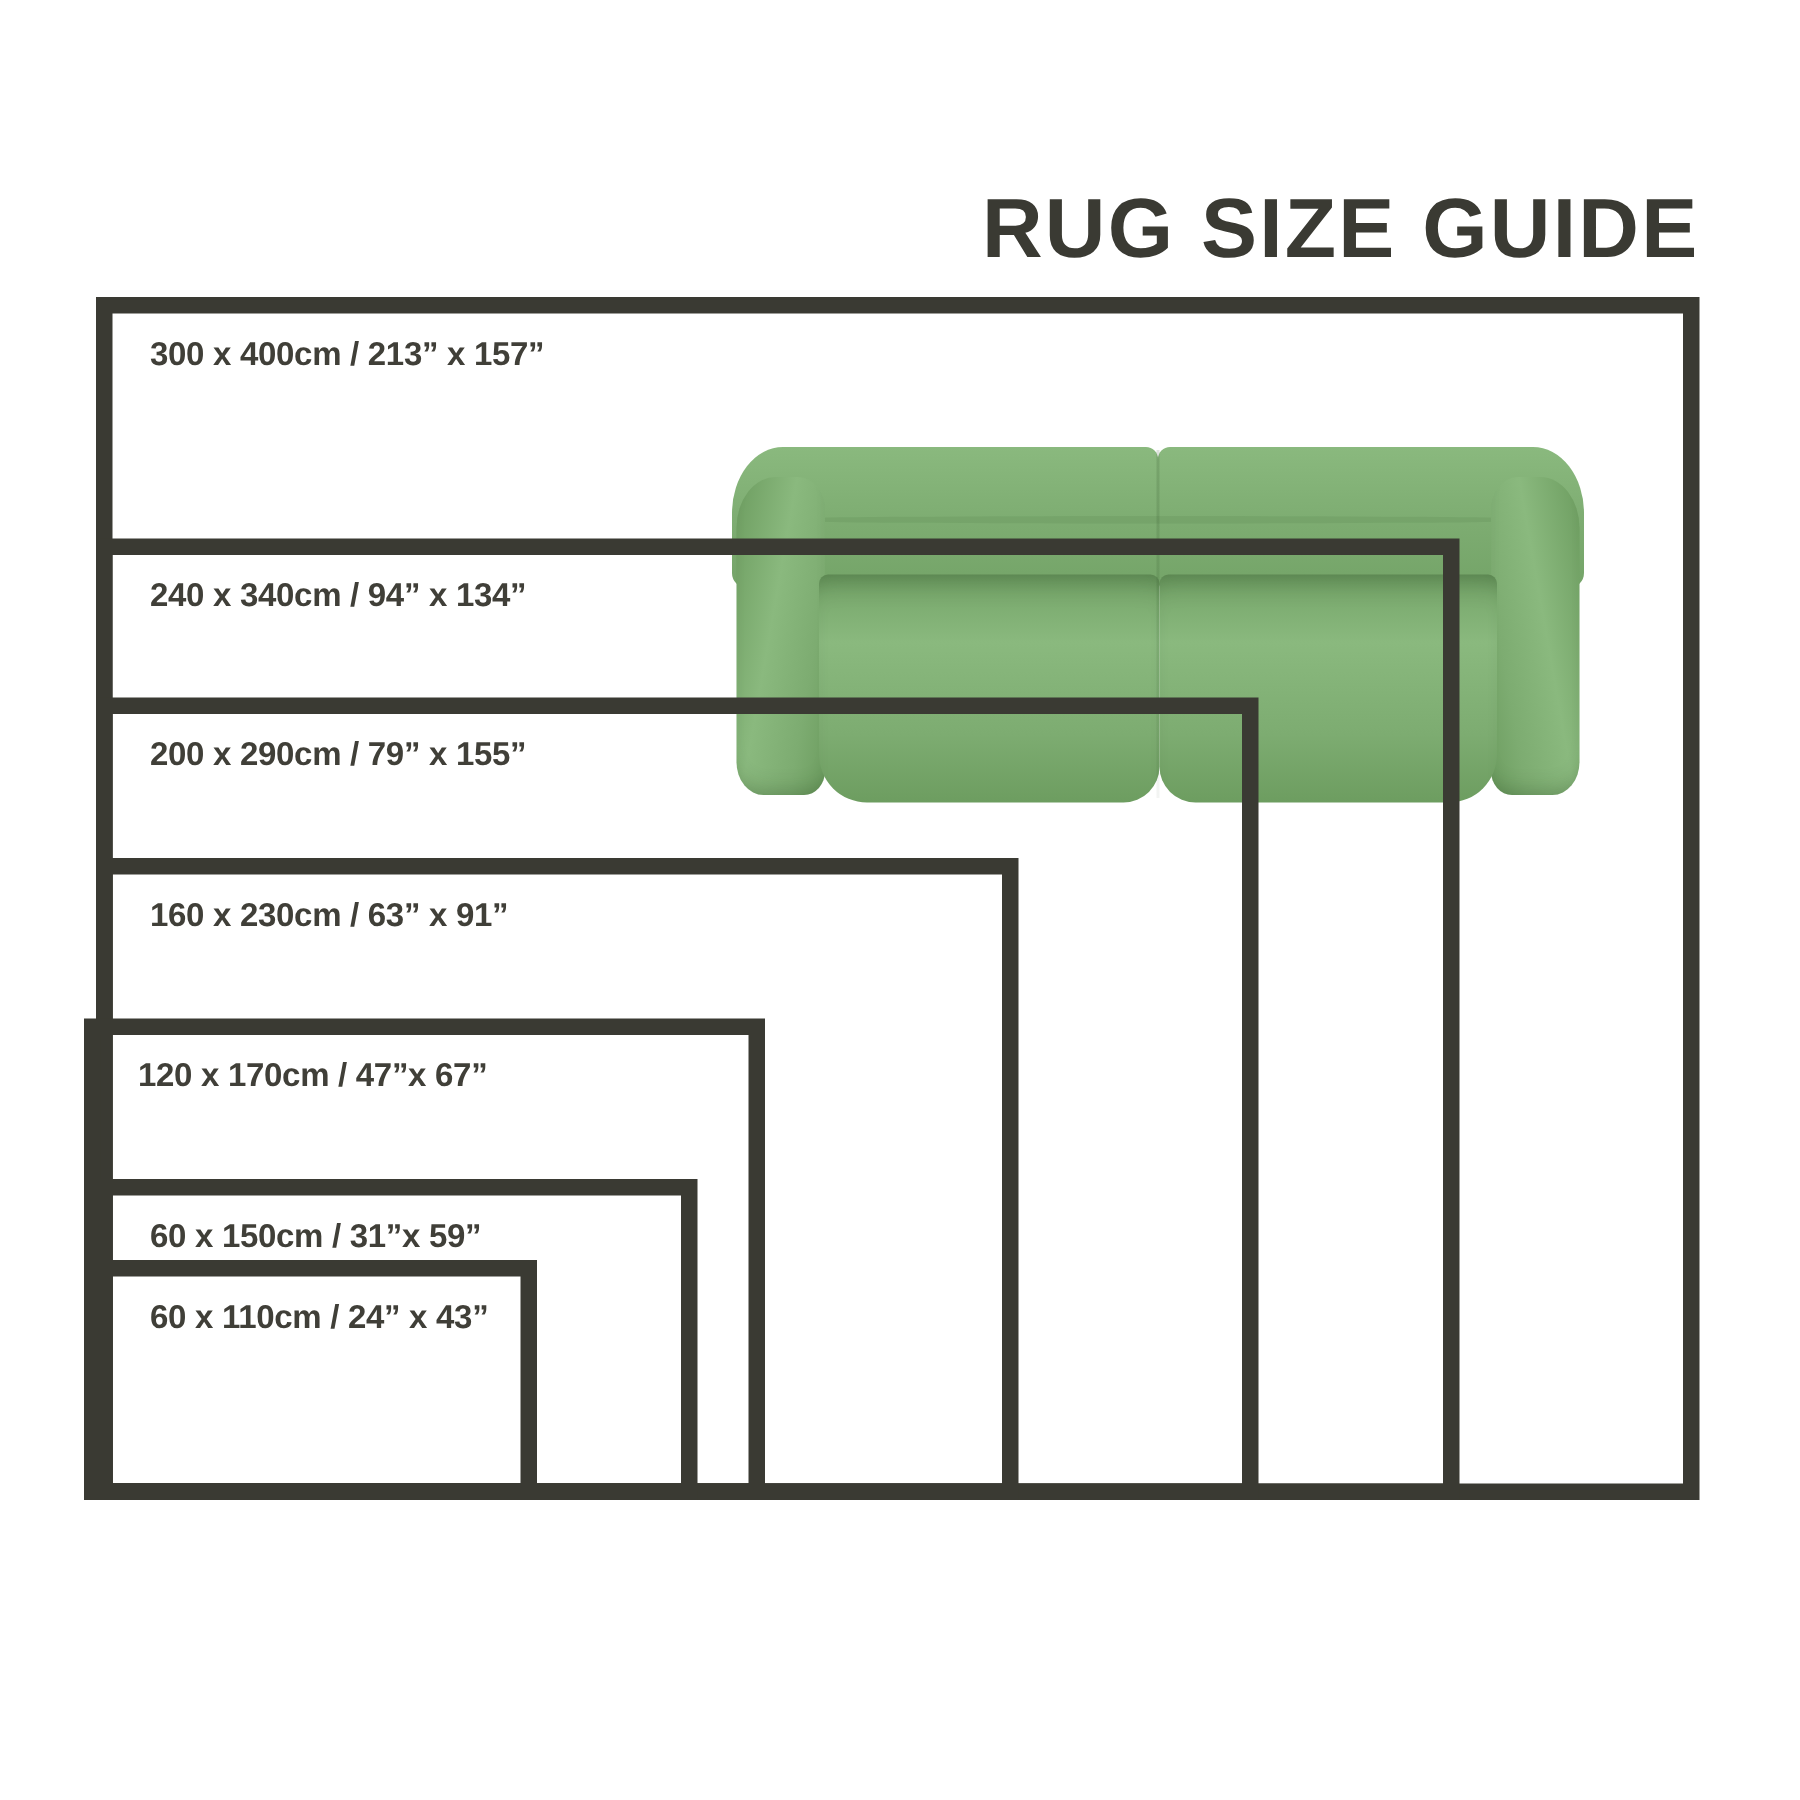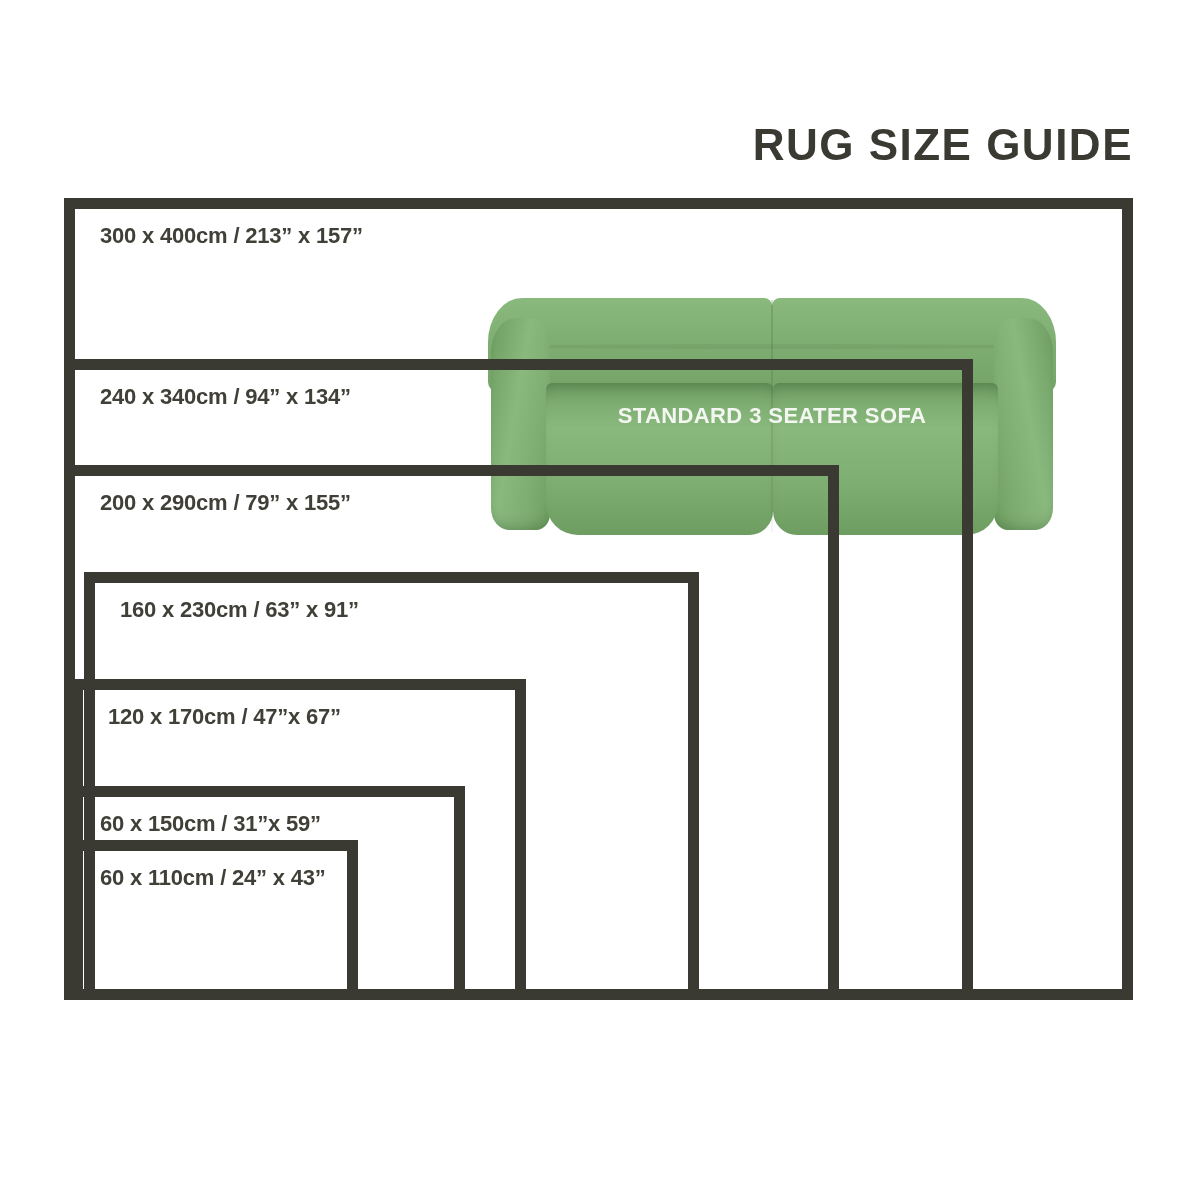--- a/index.html
+++ b/index.html
@@ -13,21 +13,21 @@
     width: 1200px;
     height: 1200px;
     background: var(--bg, #ffffff);
     overflow: hidden;
   }
   .page-title {
     position: absolute;
     top: 120px;
     right: 67px;
     margin: 0;
-    font-size: 44px;
+    font-size: 56px;
     line-height: 1.15;
     font-weight: 700;
     letter-spacing: 1.5px;
     color: var(--ink, #3a3a33);
   }
   
   .rug {
     position: absolute;
     box-sizing: border-box;
     border: 11px solid var(--ink, #3a3a33);
@@ -124,37 +124,36 @@
 
   <div class="sofa">
     <div class="back-left"></div>
     <div class="back-right"></div>
     <div class="back-crease"></div>
     <div class="arm-left"></div>
     <div class="arm-right"></div>
     <div class="seat-left"></div>
     <div class="seat-right"></div>
     <div class="center-seam"></div>
-    <div class="sofa-label">STANDARD 3 SEATER SOFA</div>
   </div>
 
   <div id="rug-layer">
       <div class="rug" style="left: 64px; top: 198px; width: 1069px; height: 802px;">
         <span class="rug-label">300 x 400cm / 213” x 157”</span>
       </div>
       <div class="rug" style="left: 64px; top: 359px; width: 909px; height: 641px;">
         <span class="rug-label">240 x 340cm / 94” x 134”</span>
       </div>
       <div class="rug" style="left: 64px; top: 465px; width: 775px; height: 535px;">
         <span class="rug-label">200 x 290cm / 79” x 155”</span>
       </div>
-      <div class="rug" style="left: 64px; top: 572px; width: 615px; height: 428px; margin-left: 20px;">
+      <div class="rug" style="left: 64px; top: 572px; width: 615px; height: 428px;">
         <span class="rug-label">160 x 230cm / 63” x 91”</span>
       </div>
-      <div class="rug" style="left: 72px; top: 679px; width: 454px; height: 321px;">
+      <div class="rug" style="left: 56px; top: 679px; width: 454px; height: 321px;">
         <span class="rug-label">120 x 170cm / 47”x 67”</span>
       </div>
       <div class="rug" style="left: 64px; top: 786px; width: 401px; height: 214px;">
         <span class="rug-label">60 x 150cm / 31”x 59”</span>
       </div>
       <div class="rug" style="left: 64px; top: 840px; width: 294px; height: 160px;">
         <span class="rug-label">60 x 110cm / 24” x 43”</span>
       </div>
     </div>
 

